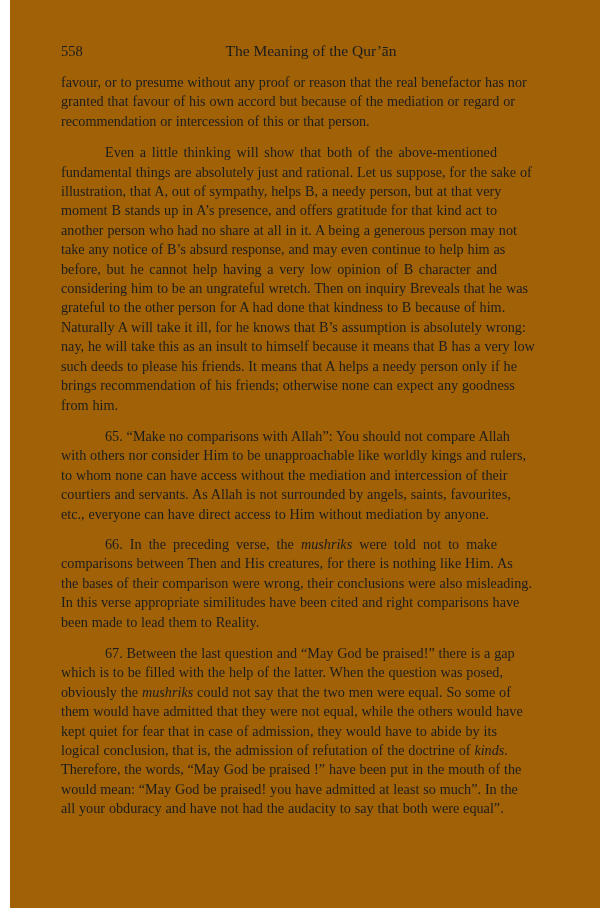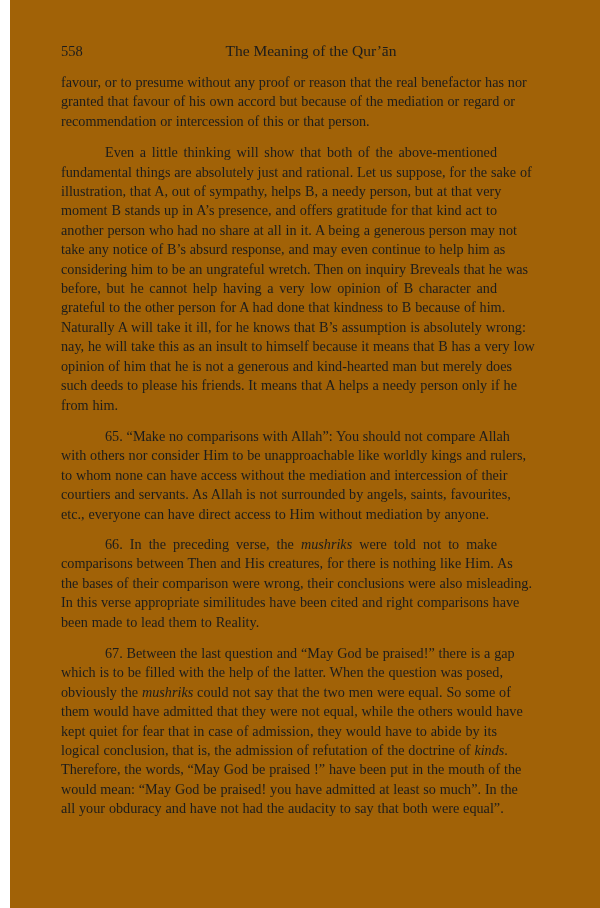--- a/index.html
+++ b/index.html
@@ -88,27 +88,27 @@
         <span class="line last">recommendation or intercession of this or that person.</span>
       </p>
       <div style="height: 12px;"></div>
       <p class="para">
         <span class="line indent">Even  a  little  thinking will show that both of the above-mentioned</span>
         <span class="line">fundamental  things are absolutely just and rational. Let us suppose, for the sake of</span>
         <span class="line">illustration,  that  A,  out  of  sympathy,   helps B, a needy person, but at that very</span>
         <span class="line">moment  B  stands  up  in  A’s  presence,  and  offers gratitude for that kind act to</span>
         <span class="line">another  person  who   had no share at all in it. A being a generous person may not</span>
         <span class="line">take  any  notice  of  B’s  absurd  response,  and may even continue to help him as</span>
+        <span class="line">before,   but he  cannot  help  having  a  very  low  opinion  of  B  character  and</span>
         <span class="line">considering   him to be an ungrateful wretch. Then on inquiry Breveals that he was</span>
-        <span class="line">before,   but he  cannot  help  having  a  very  low  opinion  of  B  character  and</span>
         <span class="line">grateful  to  the  other  person  for   A had done that kindness to B because of him.</span>
         <span class="line">Naturally   A will take it ill, for he knows that B’s assumption is absolutely wrong:</span>
         <span class="line">nay, he will take this as an insult to himself because it means that B has a very low</span>
-        <span class="line">opinion  of  him  that  he  is  not a generous and kind-hearted man but merely does</span>
         <span class="line">such  deeds  to  please  his friends. It means that A helps a needy person only if he</span>
+        <span class="line">brings  recommendation  of  his  friends;  otherwise none can expect any goodness</span>
         <span class="line last">from him.</span>
       </p>
       <div style="height: 12px;"></div>
       <p class="para">
         <span class="line indent">65.  “Make  no  comparisons  with Allah”: You should not compare Allah</span>
         <span class="line">with  others  nor consider Him to be unapproachable like worldly kings and rulers,</span>
         <span class="line">to  whom  none  can  have  access  without  the mediation and intercession of their</span>
         <span class="line">courtiers  and  servants.  As   Allah is not surrounded by angels, saints, favourites,</span>
         <span class="line last">etc., everyone can have direct access to Him without mediation by anyone.</span>
       </p>

